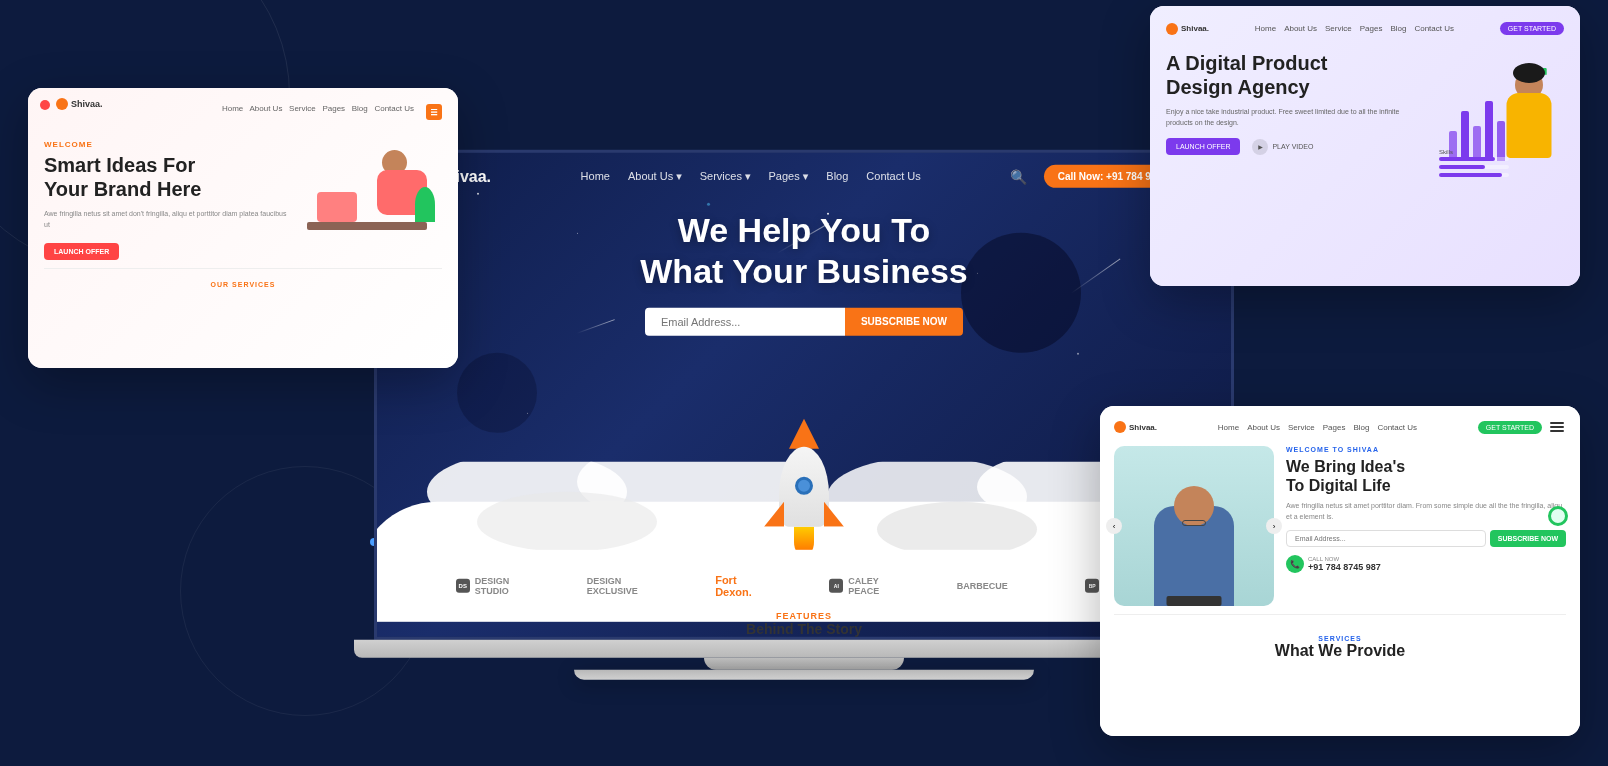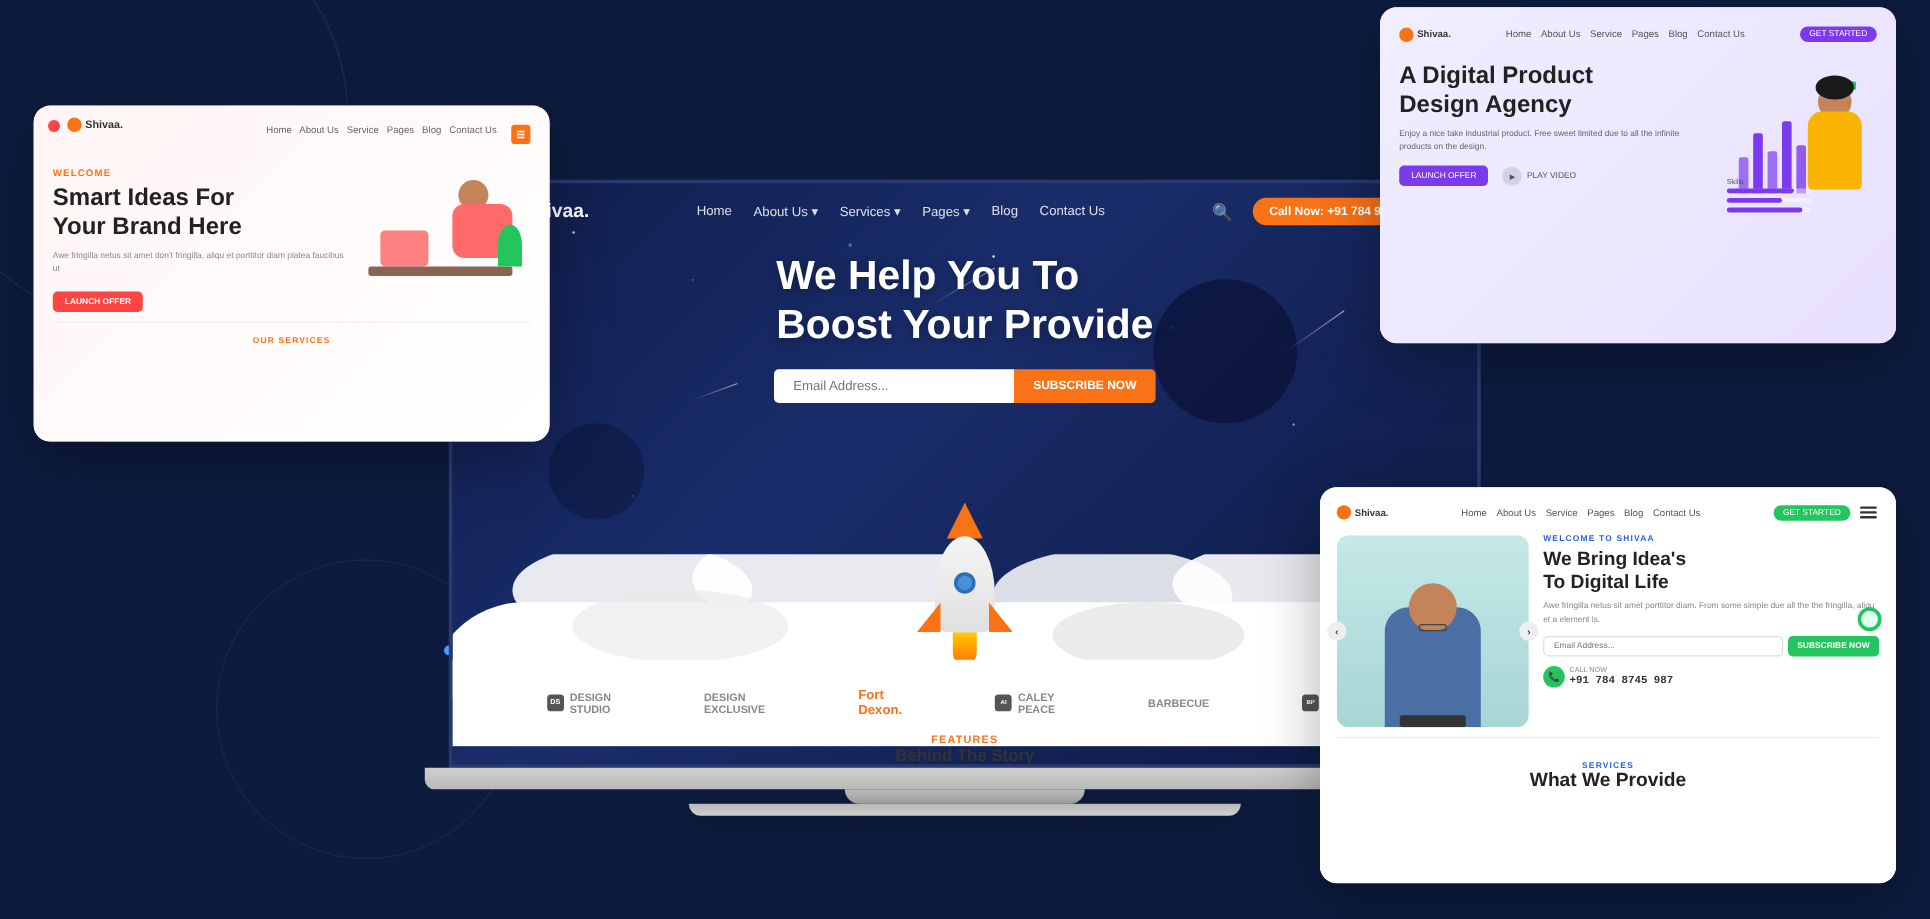--- a/index.html
+++ b/index.html
@@ -135,21 +135,21 @@
       justify-content: center;
       flex-direction: column;
       margin-top: 10px;
       position: relative;
       z-index: 5;
     }
     .hero-headline {
       color: white;
       font-size: 34px;
       font-weight: 800;
-      text-align: left;
+      text-align: center;
       line-height: 1.2;
       text-shadow: 0 2px 10px rgba(0,0,0,0.3);
     }
     .hero-form {
       display: flex;
       margin-top: 16px;
       gap: 0;
     }
     .hero-input {
       padding: 8px 16px;
@@ -695,21 +695,20 @@
       gap: 4px;
     }
     .call-label {
       font-size: 6px;
       color: #888;
     }
     .call-num {
       font-size: 9px;
       font-weight: bold;
       color: #333;
-      font-family: Liberation Mono, monospace;
     }
     .card-3-services {
       text-align: center;
       border-top: 1px solid #eee;
       padding-top: 20px;
       margin-top: 8px;
     }
     .services-label-blue {
       color: #2563eb;
       font-size: 7px;
@@ -961,21 +960,21 @@
         </div>
         <div style="display:flex;align-items:center;gap:8px;">
           <span class="nav-search">🔍</span>
           <button class="nav-cta">Call Now: +91 784 9874 987</button>
         </div>
       </div>
 
       <div class="main-hero">
         <div class="hero-headline">
           <span>We Help You To</span><br>
-          <span>Boost Your Provide</span>
+          <span>What Your Business</span>
         </div>
         <div class="hero-form">
           <input class="hero-input" type="text" placeholder="Email Address..." style="">
           <button class="hero-btn">SUBSCRIBE NOW</button>
         </div>
       </div>
 
       <div class="rocket-container" style="bottom: 100px;">
         <div class="rocket">
           <div class="rocket-nose"></div>

